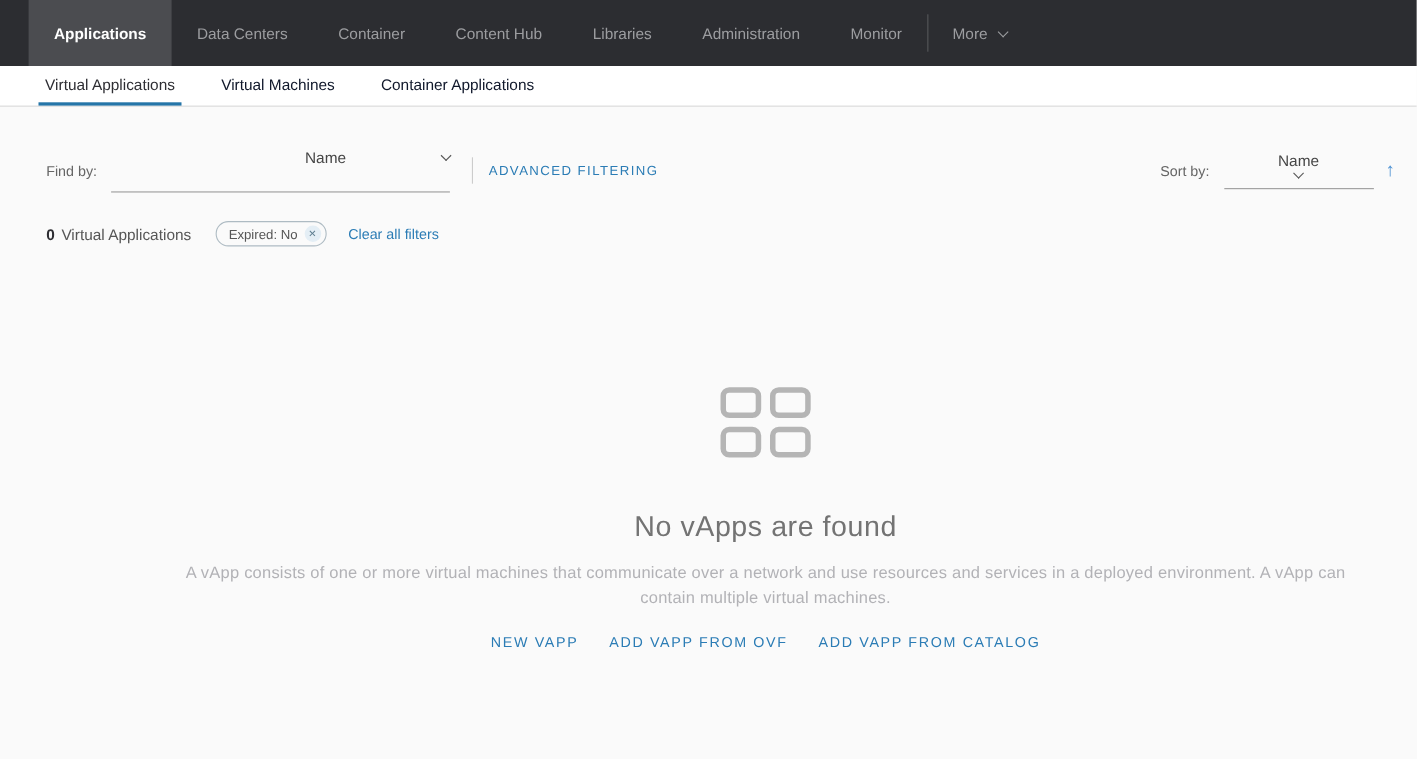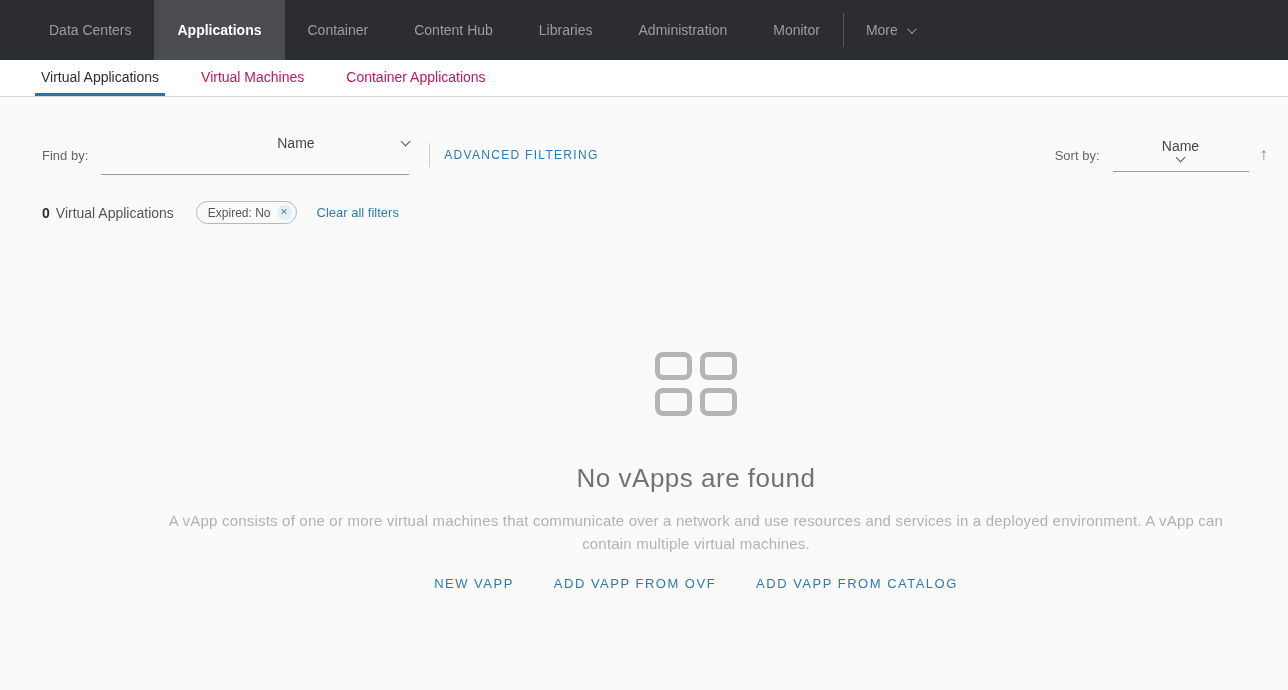--- a/index.html
+++ b/index.html
@@ -39,21 +39,21 @@
     transform:rotate(45deg) translateY(-2px); margin-left:9px;
   }
 
   
   .tabbar {
     background:#fff; border-bottom:1px solid #d8d8d8; display:flex;
     padding-left:35px; height:37px;
   }
   .tab {
     display:flex; align-items:center; padding:0 6px; margin-right:30px;
-    font-size:14px; color:#be185d; cursor:pointer;
+    font-size:14px; color:#0f172a; cursor:pointer;
     border-bottom:3px solid transparent; white-space:nowrap;
   }
   .tab.active { color:#2e2e33; border-bottom-color:#2575a8; }
 
   
   .filter-row {
     display:flex; align-items:center; padding:38px 20px 0 42px;
   }
   .field-label { font-size:13px; color:#666; margin-right:13px; white-space:nowrap; }
   .underline-field {
@@ -110,33 +110,33 @@
   .blocks-icon span {
     border:5px solid #b5b5b5; border-radius:8px; display:block;
   }
   .empty-title {
     margin-top:47px; font-size:26px; font-weight:400; color:#737373; letter-spacing:.5px;
   }
   .empty-desc {
     margin:15px auto 0; max-width:1100px; font-size:15px; letter-spacing:.2px;
     color:#b2b2b6; line-height:23px;
   }
-  .empty-actions { margin-top:21px; display:flex; justify-content:center; gap:40px; }
+  .empty-actions { margin-top:21px; display:flex; justify-content:center; gap:28px; }
   .action-link {
     font-size:13px; letter-spacing:1.5px; color:#2b7cb5; cursor:pointer;
     text-decoration:none; white-space:nowrap;
   }
 </style>
 </head>
 <body>
 
 <header class="navbar">
   <ul class="nav-items">
+    <li class="nav-item active">Applications</li>
     <li class="nav-item">Data Centers</li>
-    <li class="nav-item active">Applications</li>
     <li class="nav-item">Container</li>
     <li class="nav-item">Content Hub</li>
     <li class="nav-item">Libraries</li>
     <li class="nav-item">Administration</li>
     <li class="nav-item">Monitor</li>
   </ul>
   <div class="nav-divider"></div>
   <div class="nav-more">
     <span>More</span>
     <span class="chev"></span>

